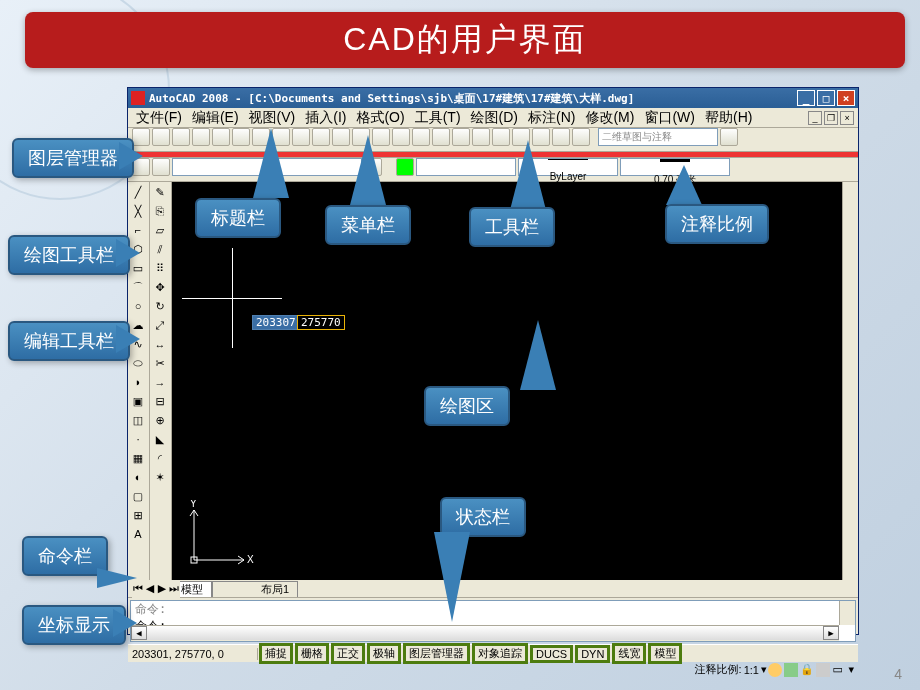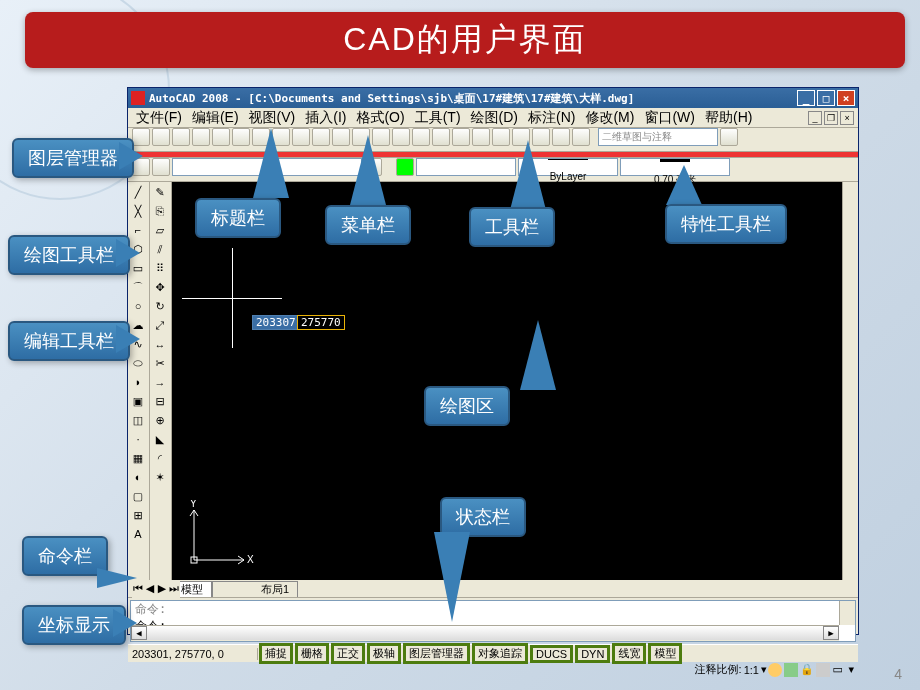--- a/index.html
+++ b/index.html
@@ -309,21 +309,21 @@
 <div class="pointer-down" style="left:253px; top:128px"></div>
 <div class="callout" style="left:195px; top:198px"><span>标题栏</span></div>
 
 <div class="pointer-down" style="left:350px; top:135px"></div>
 <div class="callout" style="left:325px; top:205px"><span>菜单栏</span></div>
 
 <div class="pointer-down" style="left:510px; top:140px"></div>
 <div class="callout" style="left:469px; top:207px"><span>工具栏</span></div>
 
 <div class="pointer-down" style="left:666px; top:165px; border-bottom-width: 40px"></div>
-<div class="callout" style="left:665px; top:204px"><span>特性工具栏</span></div>
+<div class="callout" style="left:665px; top:204px"><span>注释比例</span></div>
 
 <div class="pointer-down" style="left:520px; top:320px"></div>
 <div class="callout" style="left:424px; top:386px"><span>绘图区</span></div>
 
 <div class="callout" style="left:440px; top:497px"><span>状态栏</span></div>
 <div class="pointer-up" style="left:434px; top:532px; border-top-width: 90px"></div>
 
 <div class="page-num">4</div>
 
 </body></html>

